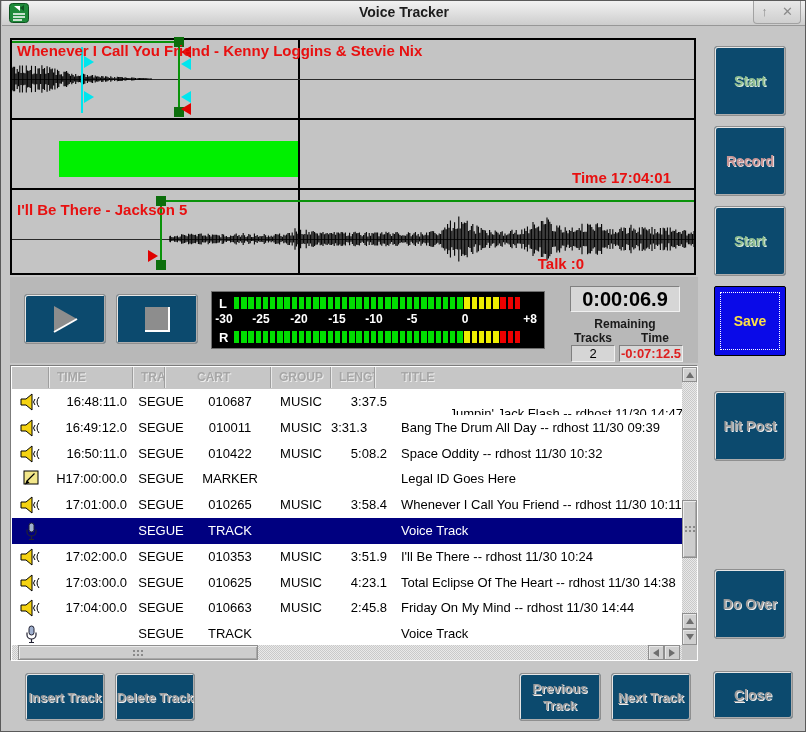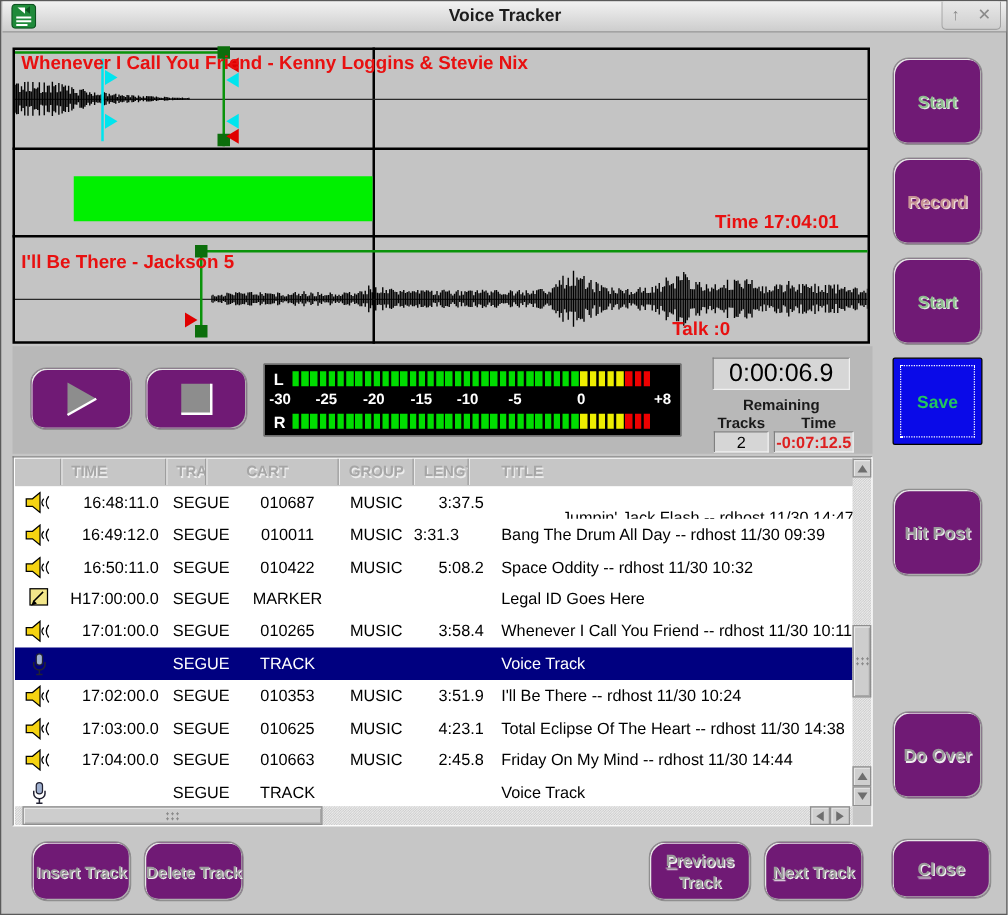--- a/index.html
+++ b/index.html
@@ -8,21 +8,21 @@
        font-family:"Liberation Sans","DejaVu Sans",sans-serif;}
   .abs{position:absolute;}
   
   #titlebar{left:1px;top:0;width:804px;height:24px;
     background:linear-gradient(#f2f2f2,#cdcdcd);border-bottom:1px solid #979797;}
   #title-text{left:0;top:3px;width:804px;text-align:center;font-size:14px;font-weight:bold;color:#1c1c1c;}
   #tb-tab{right:5px;top:0;width:46px;height:22px;background:linear-gradient(#e8e8e8,#cfcfcf);
     border:1px solid #a2a2a2;border-top:none;border-radius:0 0 4px 4px;display:flex;align-items:center;justify-content:space-around;}
   .tb-glyph{font-size:13px;font-weight:bold;color:#8a8a8a;line-height:20px;cursor:default;}
   
-  .btn{background:#701a75;border:1px solid #8f8f8f;border-radius:13px;
+  .btn{background:#0c4a6e;border:1px solid #8f8f8f;border-radius:3px;
        box-shadow:inset 1px 1px 0 #e6e6e6, inset -1px -1px 0 #aeaeae;
        display:flex;align-items:center;justify-content:center;text-align:center;}
   .etch{color:#9b9b9b;text-shadow:1px 1px 0 #eeeeee;font-weight:bold;}
   .etch-green{color:#8fbe8f;text-shadow:1px 1px 0 #e0efe0;font-weight:bold;}
   .etch-red{color:#c79595;text-shadow:1px 1px 0 #f0dede;font-weight:bold;}
   .bigbtn{width:70px;height:68px;font-size:14px;}
   .smallbtn{width:78px;height:46px;font-size:13px;line-height:17px;}
   
   #wavepanel{left:9px;top:37px;width:686px;height:237px;background:#c4c4c4;border:2px solid #000;box-sizing:border-box;}
   .blkline{background:#000;}
@@ -63,21 +63,21 @@
   .thumb{position:absolute;background:#cdcdcd;border:1px solid #8f8f8f;box-sizing:border-box;
          box-shadow:inset 1px 1px 0 #ececec, inset -1px -1px 0 #a8a8a8;}
   .grip{position:absolute;width:12px;height:8px;left:50%;top:50%;transform:translate(-50%,-50%);
     background-image:radial-gradient(#8a8a8a 30%,transparent 32%);background-size:4px 4px;}
   .arr{width:0;height:0;border:4px solid transparent;}
   .arr.up{border-bottom:6px solid #6e6e6e;border-top:none;}
   .arr.dn{border-top:6px solid #6e6e6e;border-bottom:none;}
   .arr.lt{border-right:6px solid #6e6e6e;border-left:none;}
   .arr.rt{border-left:6px solid #6e6e6e;border-right:none;}
   #savebtn{width:70px;height:68px;background:#0a0ae8;border:1px solid #000;border-radius:2px;
-    outline:1px dotted #fff;outline-offset:-7px;color:#22c55e;font-weight:bold;font-size:14px;
+    outline:1px dotted #fff;outline-offset:-7px;color:#fde047;font-weight:bold;font-size:14px;
     display:flex;align-items:center;justify-content:center;}
   u{text-decoration:underline;}
 </style>
 </head>
 <body>
 
 <div id="win">
 
   <div class="abs" id="titlebar">
     <svg class="abs" style="left:7px;top:2px" width="20" height="20">
@@ -235,21 +235,21 @@
         <span class="abs mscale" style="left: 12px; top: 0px;">-30</span>
         <span class="abs mscale" style="left: 49px; top: 0px;">-25</span>
         <span class="abs mscale" style="left: 87px; top: 0px;">-20</span>
         <span class="abs mscale" style="left: 125px; top: 0px;">-15</span>
         <span class="abs mscale" style="left: 162px; top: 0px;">-10</span>
         <span class="abs mscale" style="left: 200px; top: 0px;">-5</span>
         <span class="abs mscale" style="left: 253px; top: 0px;">0</span>
         <span class="abs mscale" style="left: 318px; top: 0px;">+8</span>
       </div>
   </div>
-  <div class="abs sunk" style="left:569px;top:285px;width:110px;height:26px;font-size:20px;font-weight:normal">0:00:06.9</div>
+  <div class="abs sunk" style="left:569px;top:285px;width:110px;height:26px;font-size:20px;font-weight:bold">0:00:06.9</div>
   <div class="abs slabel" style="left:569px;top:316px;width:110px;text-align:center">Remaining</div>
   <div class="abs slabel" style="left:566px;top:330px;width:52px;text-align:center">Tracks</div>
   <div class="abs slabel" style="left:628px;top:330px;width:52px;text-align:center">Time</div>
   <div class="abs sunk" style="left:570px;top:344px;width:44px;height:17px;font-size:13px">2</div>
   <div class="abs sunk" style="left:618px;top:344px;width:64px;height:17px;font-size:13px;font-weight:bold;color:#dd2020">-0:07:12.5</div>
 
   <div class="abs" id="tablebox">
     <div class="abs" id="theader">
         <div class="hcell" style="left: 1px; width: 36px;"></div>
         <div class="hcell" style="left: 37px; width: 84px;">TIME</div>

